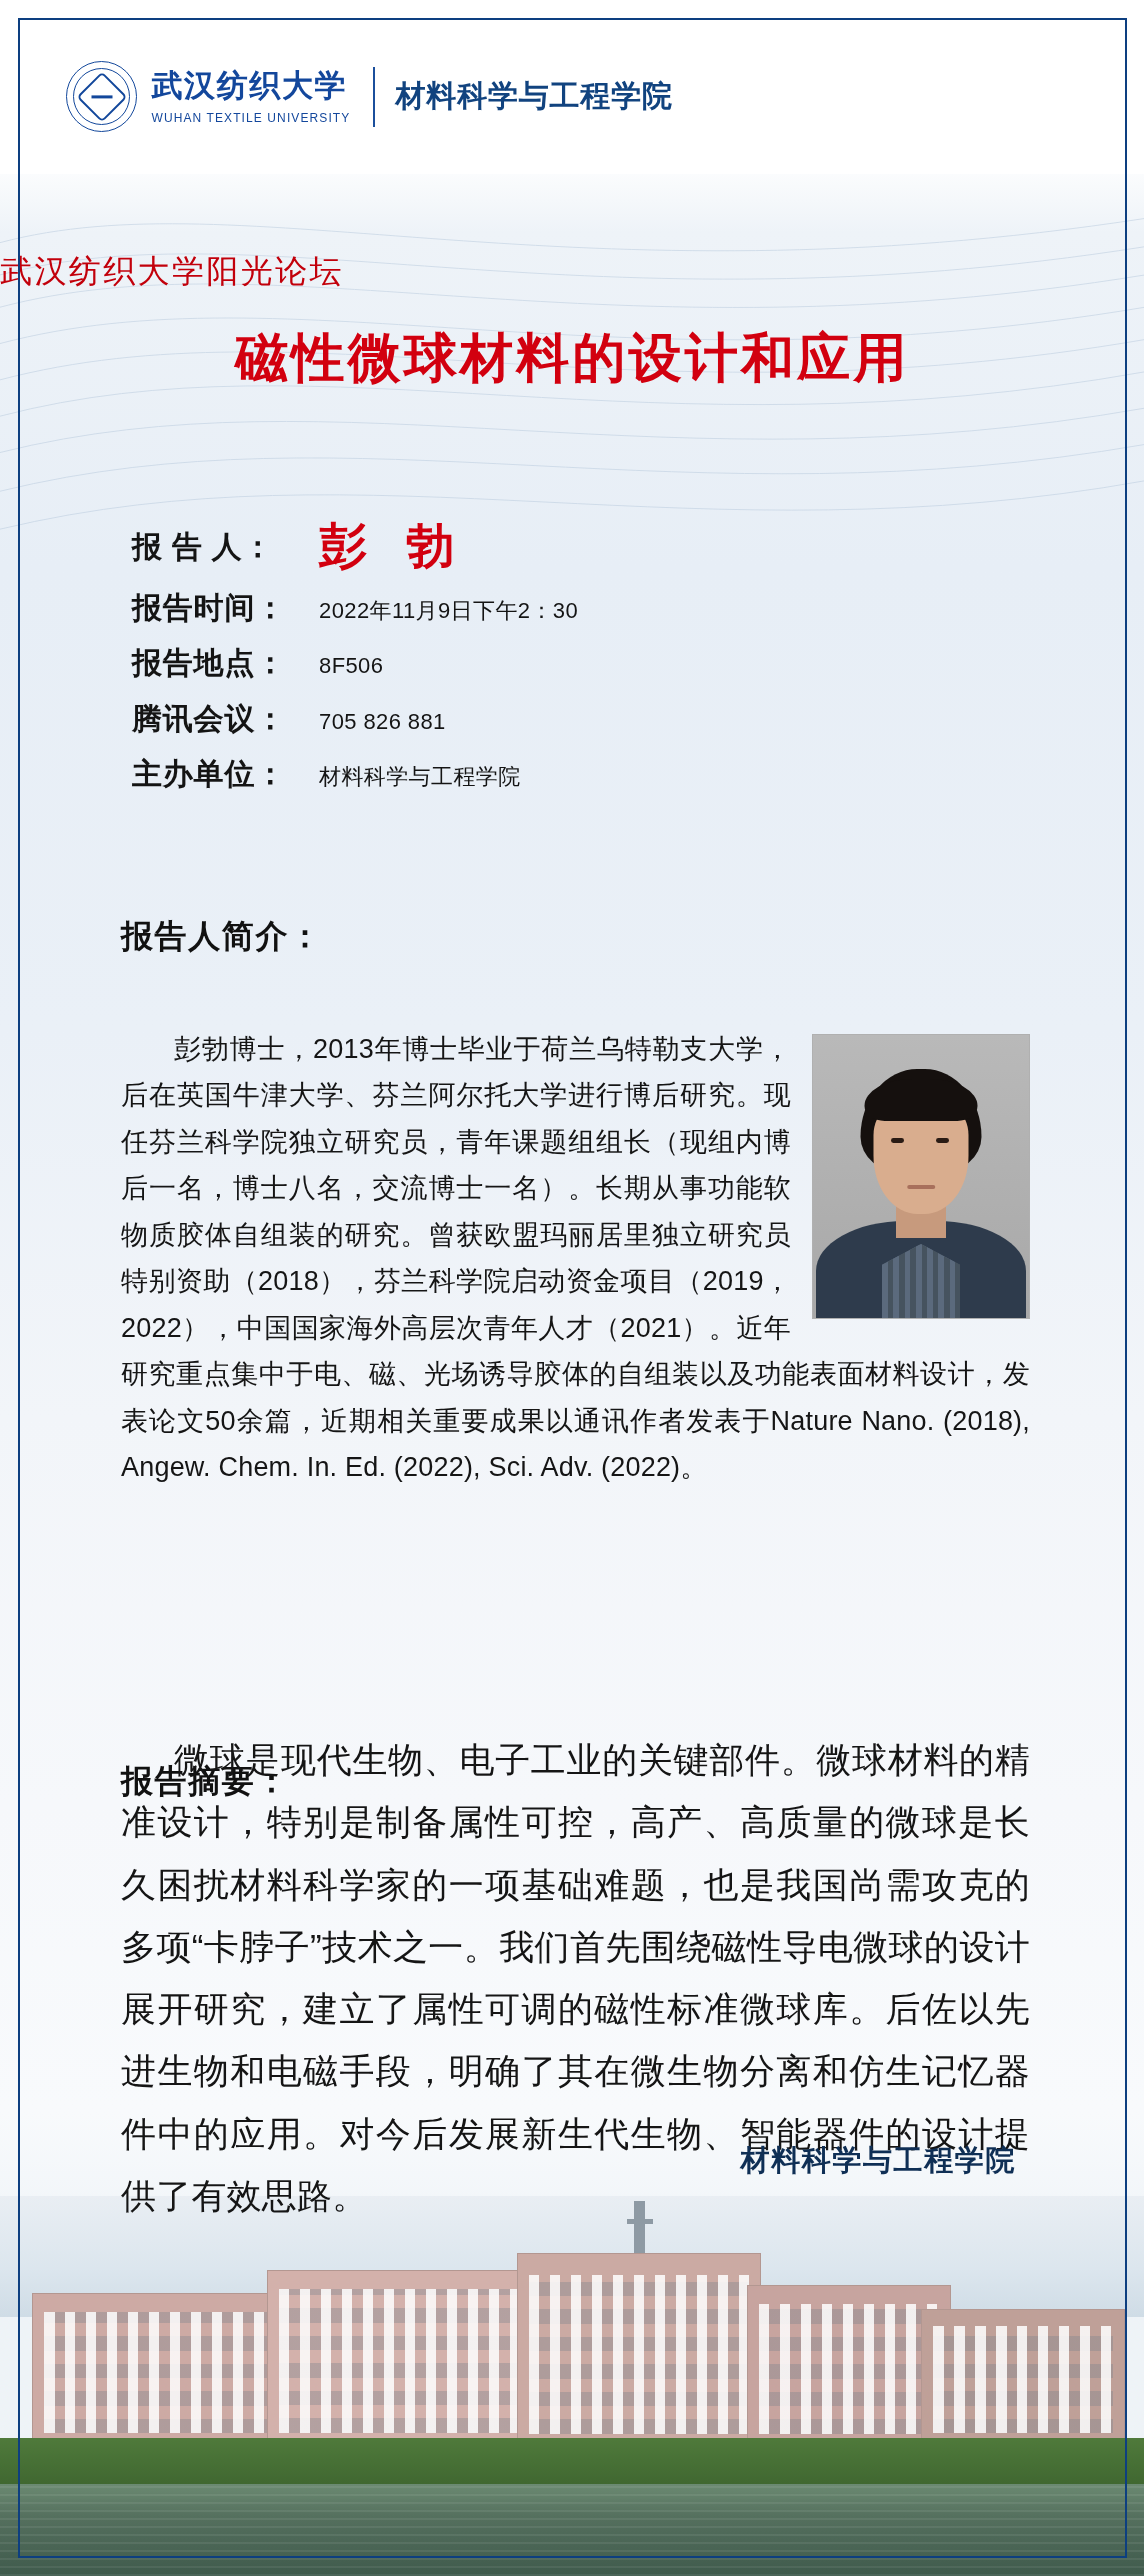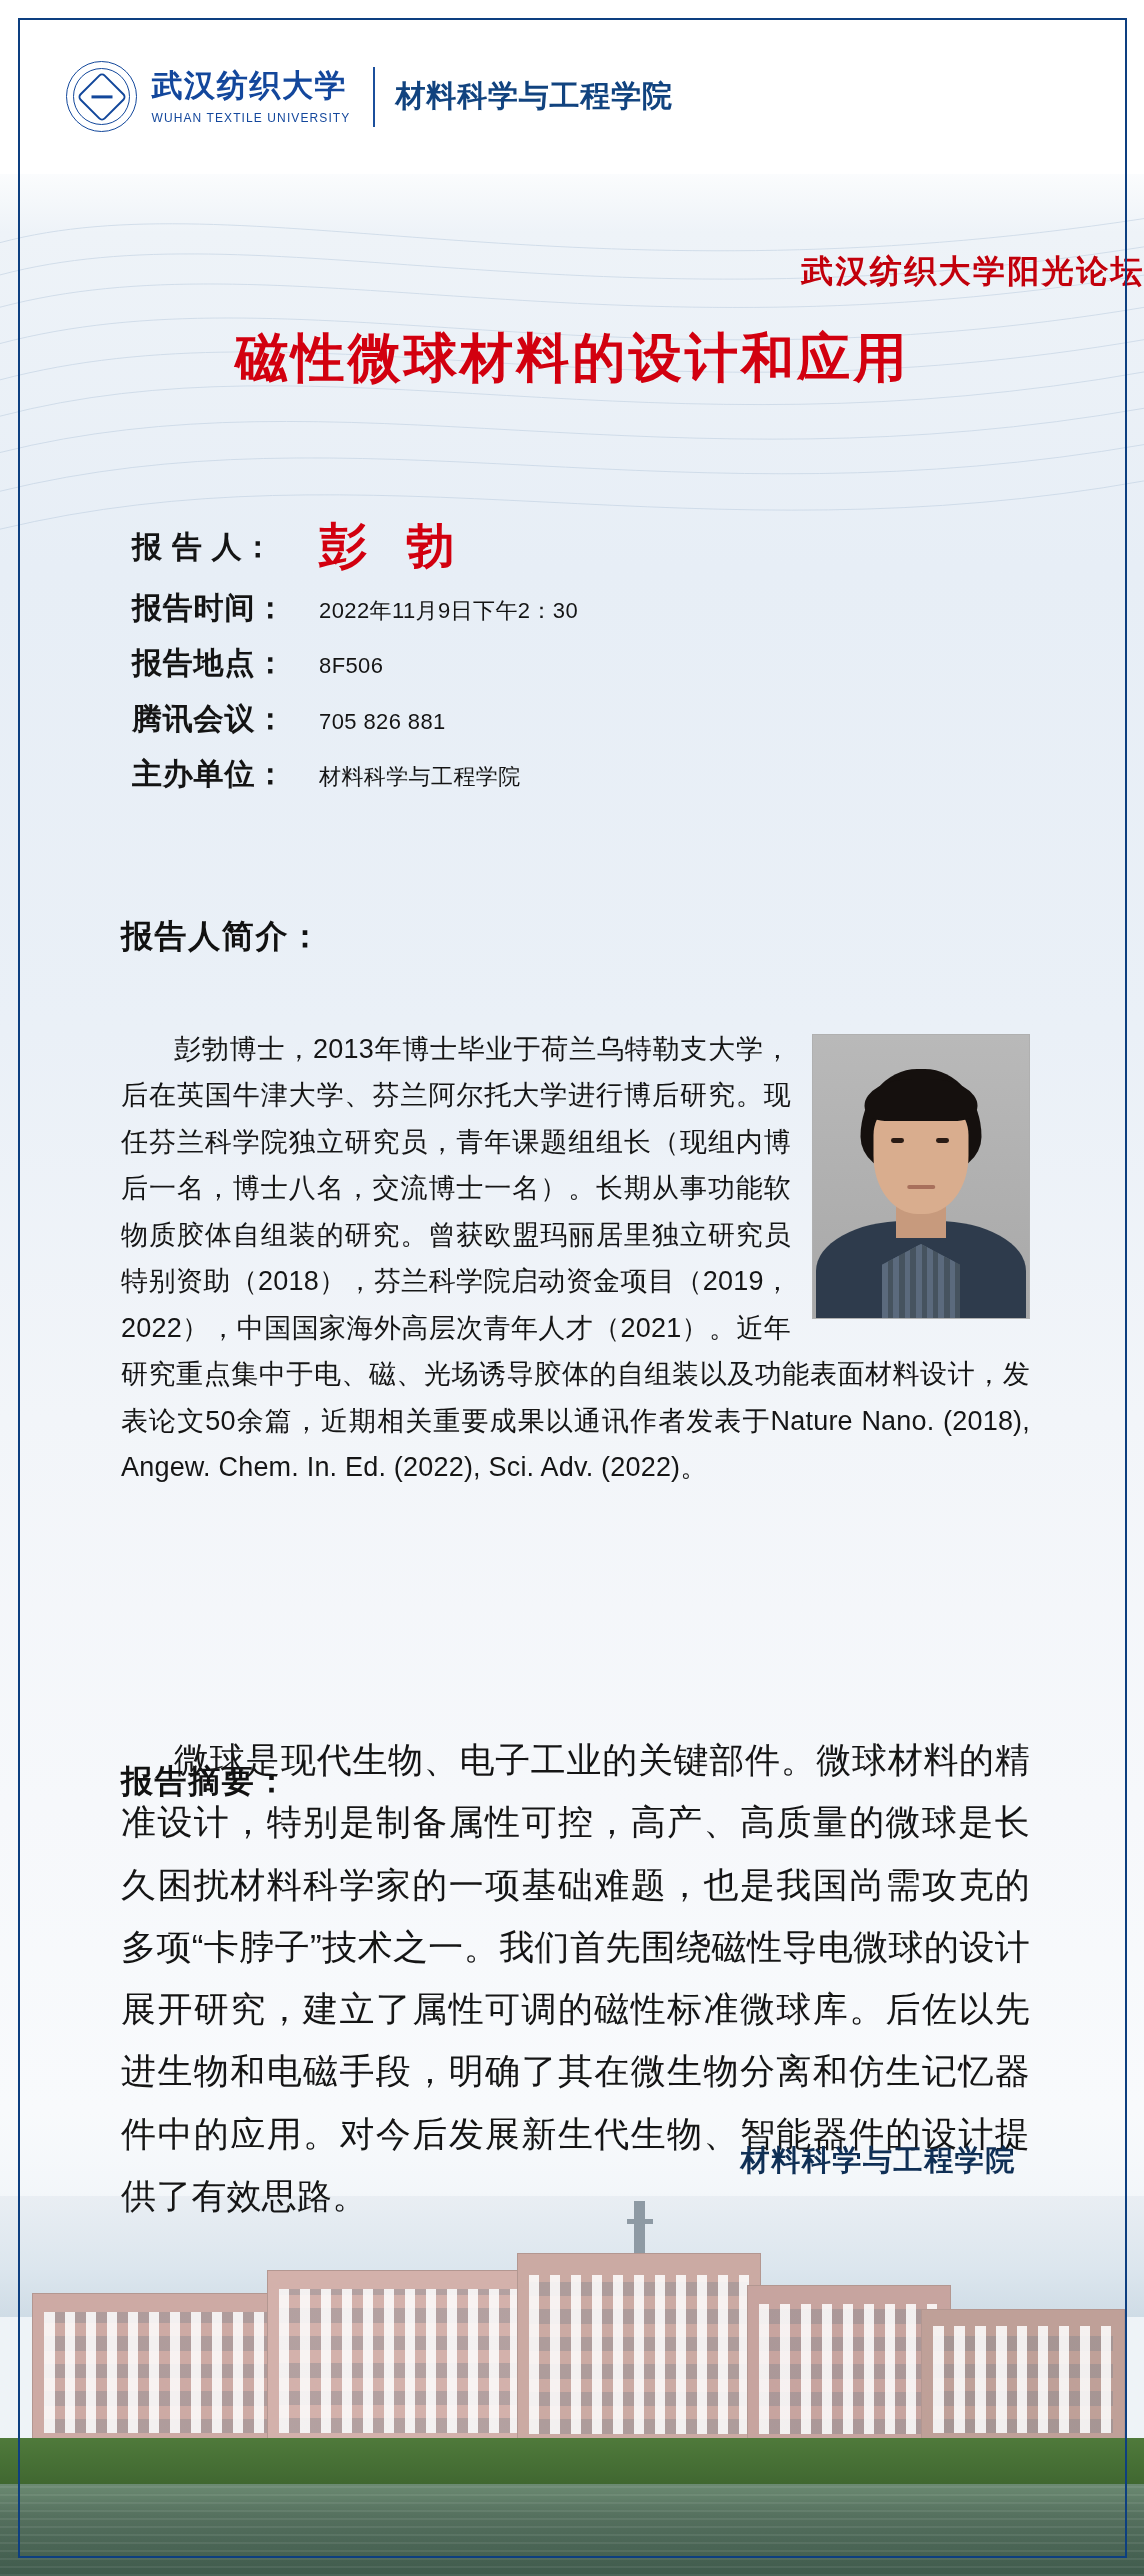--- a/index.html
+++ b/index.html
@@ -119,23 +119,23 @@
     color: #11437f;
     letter-spacing: 0.8px;
   }
 
   
   .forum-line {
     position: absolute;
     top: 250px;
     left: 0;
     width: 1145px;
-    text-align: right;
+    text-align: left;
     font-size: 32px;
-    font-weight: bold;
+    font-weight: normal;
     color: #c2000b;
     letter-spacing: 2.4px;
     z-index: 10;
   }
   .main-title {
     position: absolute;
     top: 323px;
     left: 0;
     width: 1145px;
     text-align: center;

